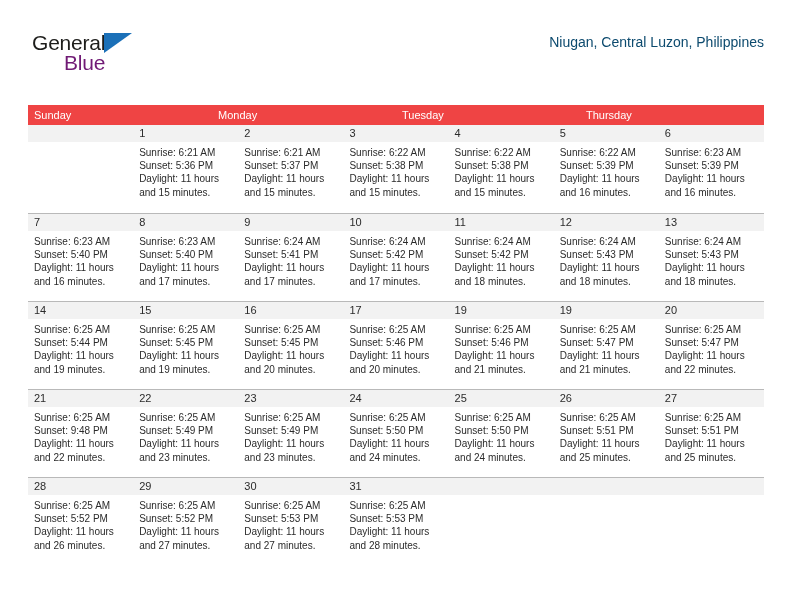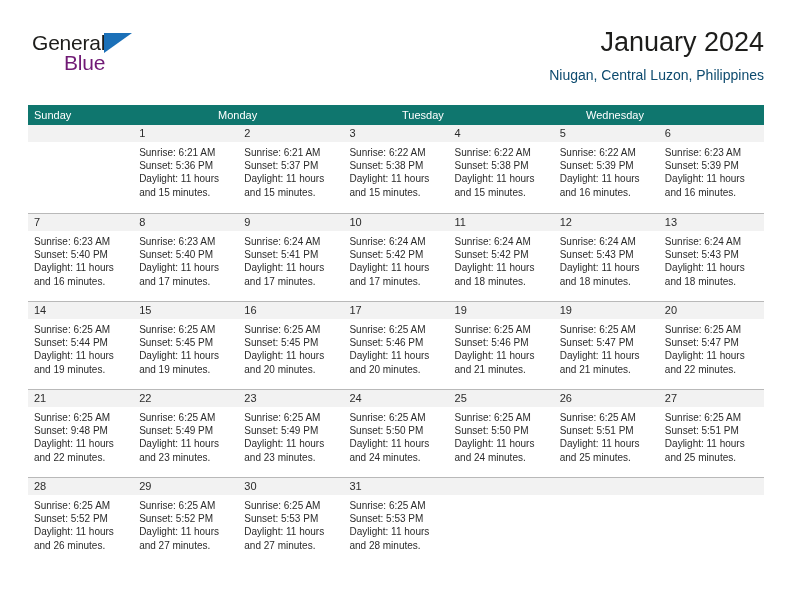--- a/index.html
+++ b/index.html
@@ -93,21 +93,21 @@
   
   .calendar {
     position: absolute;
     left: 28px;
     top: 105px;
     width: 736px;
   }
 
   .dow-row {
     display: flex;
-    background: #0f766e;
+    background: #ef4444;
     height: 20px;
   }
   .dow-cell {
     flex: 1 1 0;
     color: #ffffff;
     font-size: 11px;
     line-height: 20px;
     padding-left: 6px;
     box-sizing: border-box;
     white-space: nowrap;
@@ -161,33 +161,32 @@
 
   <div class="header">
 
     <div class="logo">
       <span class="logo-general">General</span>
       <span class="logo-triangle"></span>
       <span class="logo-blue">Blue</span>
     </div>
 
     <div class="titles">
-      <h1 class="month-title">January 2024</h1>
       <div class="location-title">Niugan, Central Luzon, Philippines</div>
     </div>
 
   </div>
 
   <div class="calendar">
 
     <div class="dow-row">
       <div class="dow-cell">Sunday</div>
       <div class="dow-cell">Monday</div>
       <div class="dow-cell">Tuesday</div>
-      <div class="dow-cell">Wednesday</div>
+      <div class="dow-cell">Thursday</div>
     </div>
 
     <div id="weeks-container">
         <div class="week-row first">
           <div class="day-cell empty">
             <div class="day-number-band">
               <span class="day-number"></span>
             </div>
           </div>
           <div class="day-cell">

